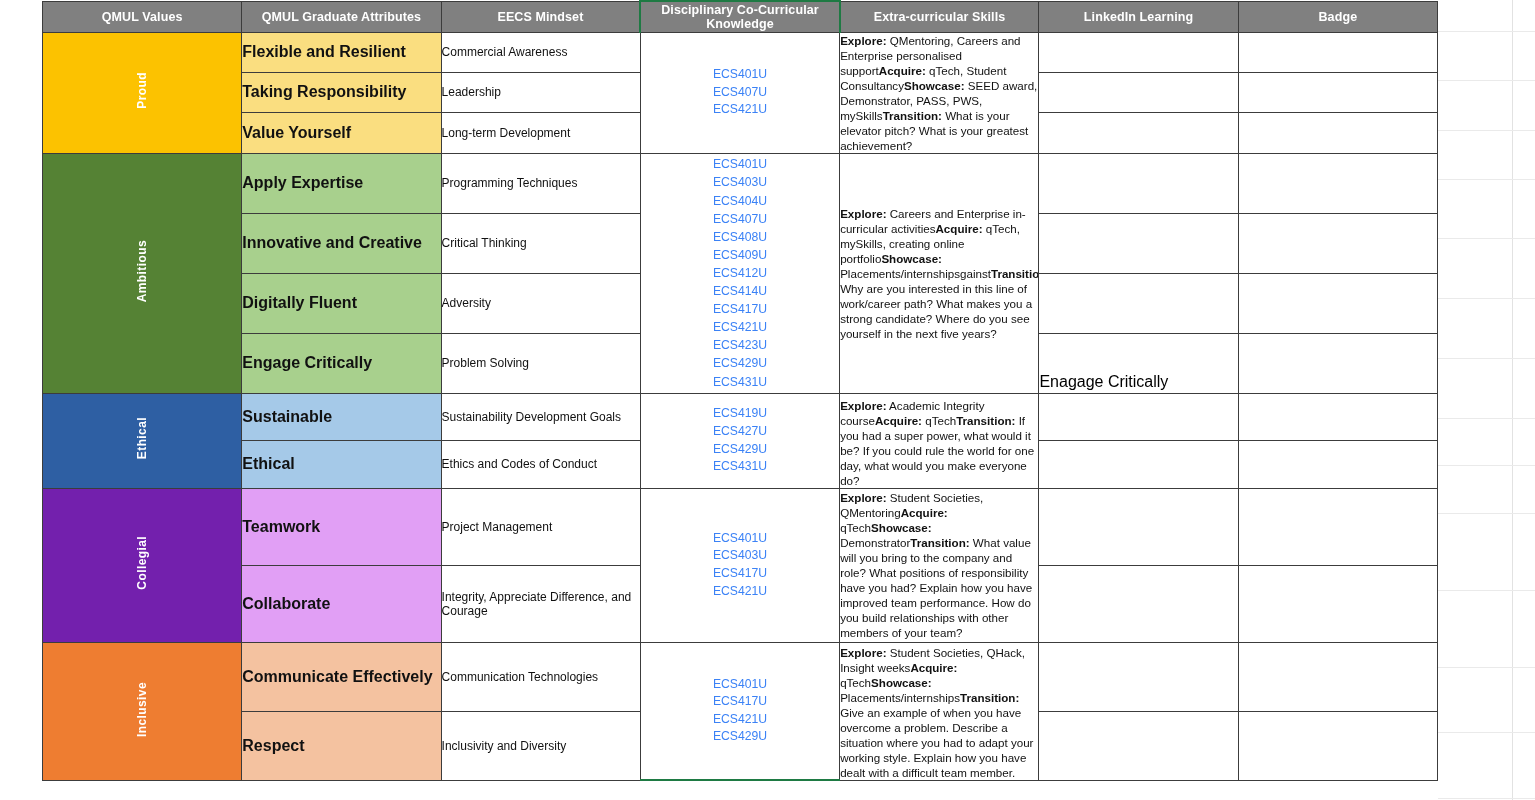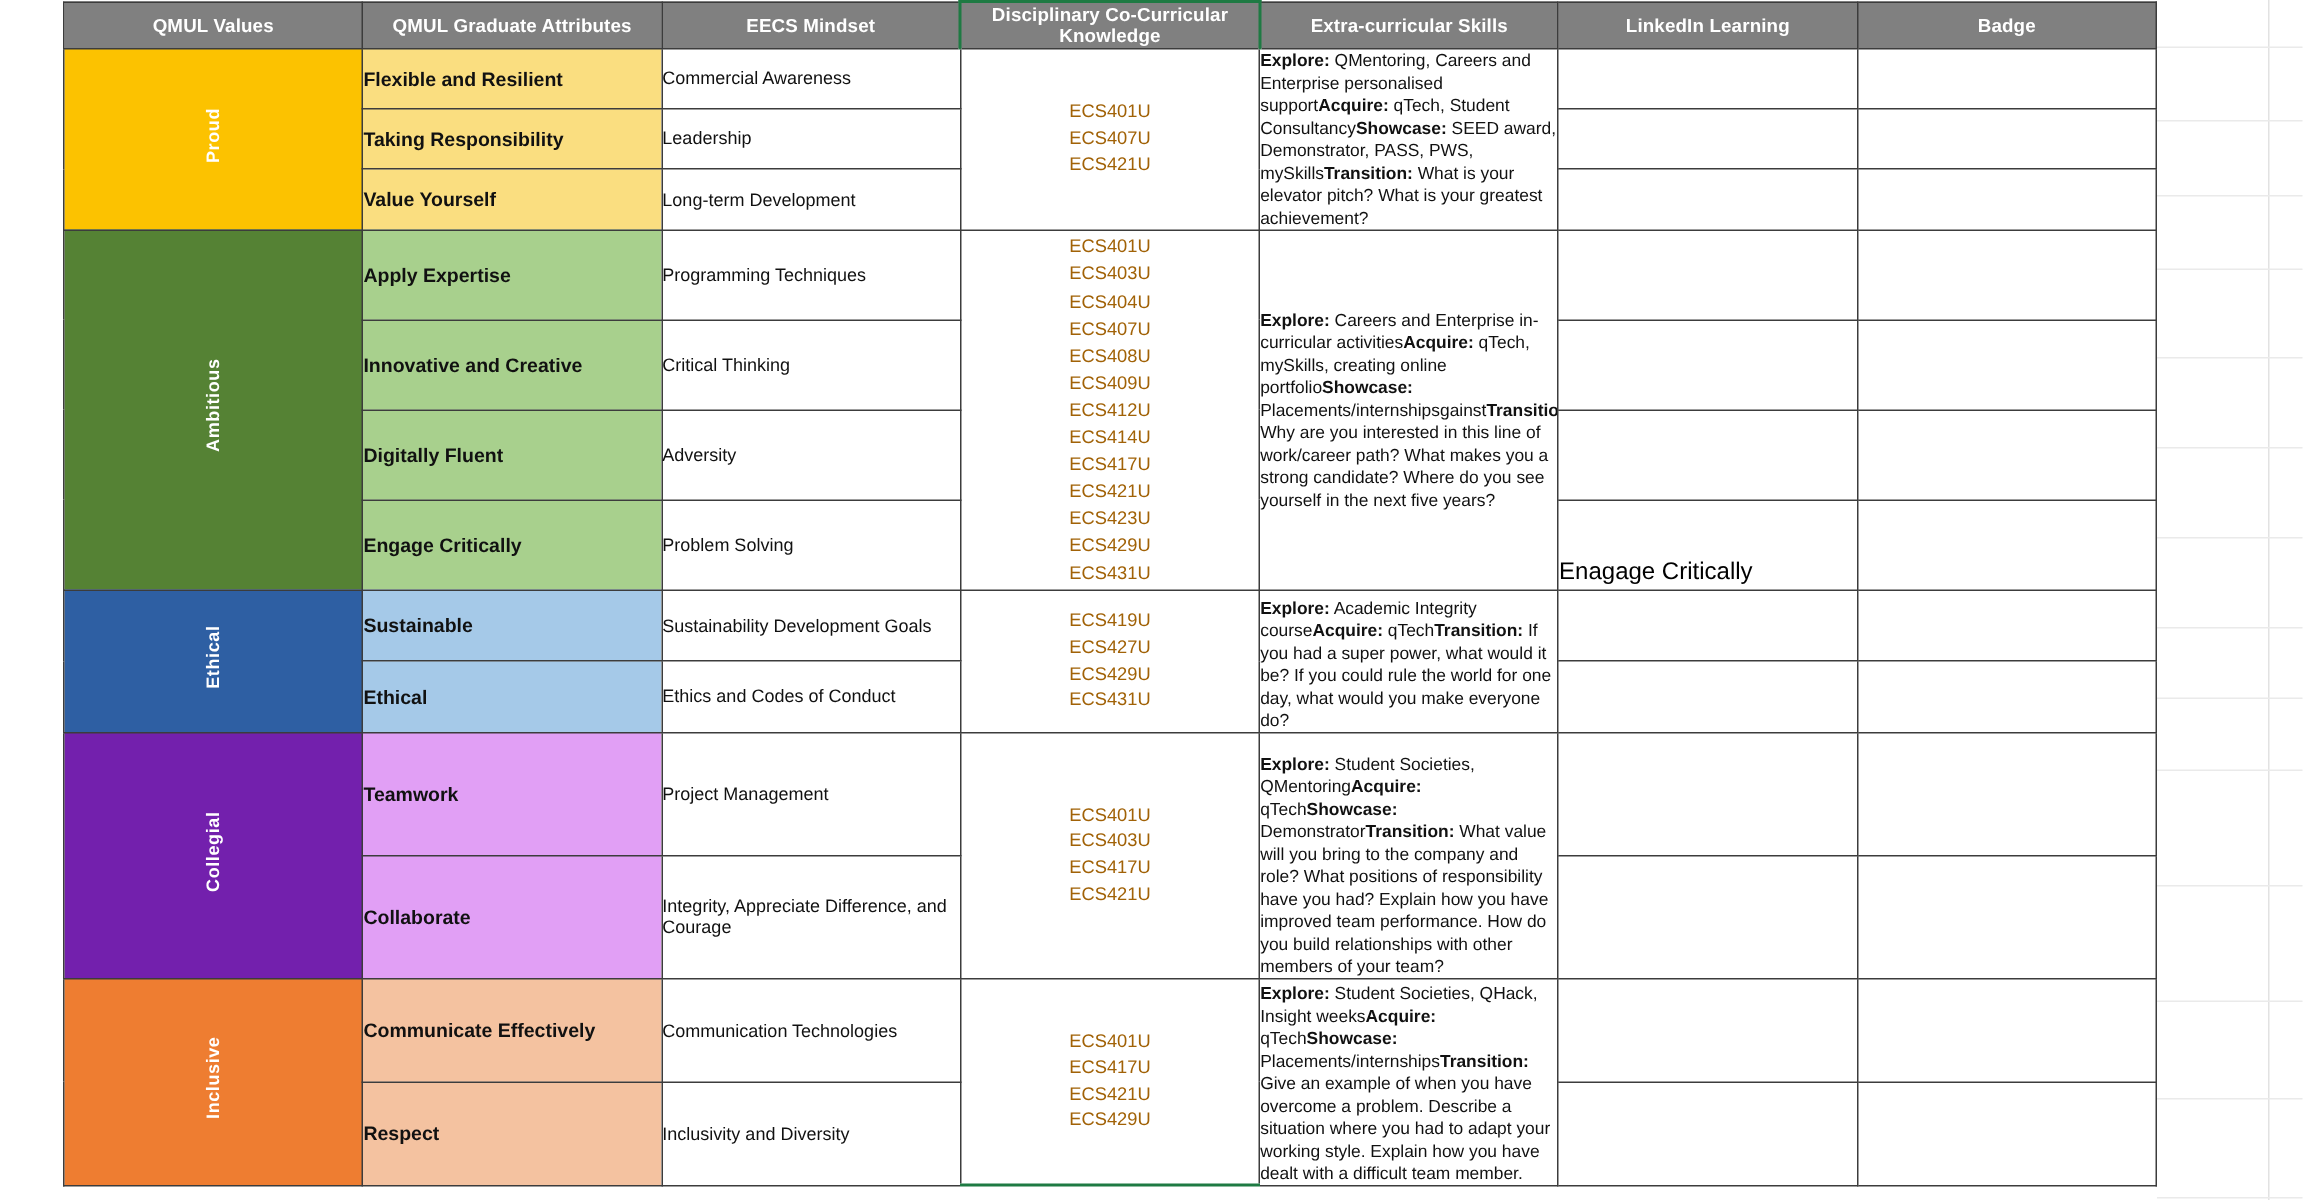--- a/index.html
+++ b/index.html
@@ -79,21 +79,21 @@
     font-weight: 700;
     font-size: 12px;
     letter-spacing: .4px;
     display: inline-block;
     line-height: 1;
   }
 
   
   td.attr-cell {
     width: 170px;
-    font-size: 13px;
+    font-size: 16px;
     font-weight: 700;
     color: #111;
     padding: 0 0 0 6px;
     border: 1px solid #444;
   }
 
   
   td.mindset-cell {
     width: 262px;
     font-size: 12px;
@@ -102,21 +102,21 @@
     background: #ffffff;
     border: 1px solid #555;
   }
 
   
   td.disc-cell {
     width: 209px;
     background: #ffffff;
     text-align: center;
     font-size: 12.2px;
-    color: #a16207;
+    color: #3b82f6;
     line-height: 17.6px;
     border-left: 2px solid #1e7a43;
     border-right: 2px solid #1e7a43;
     border-top: 1px solid #3c3c3c;
     border-bottom: 1px solid #3c3c3c;
   }
   td.disc-cell.last-disc { border-bottom: 2px solid #1e7a43; }
   td.disc-cell .code { display: block; }
 
   
@@ -328,21 +328,21 @@
           <span class="vert">Collegial</span>
         </td>
         <td class="attr-cell a-collegial" style="height:77px">Teamwork</td>
         <td class="mindset-cell">Project Management</td>
         <td class="disc-cell" rowspan="2">
           <span class="code">ECS401U</span>
           <span class="code">ECS403U</span>
           <span class="code">ECS417U</span>
           <span class="code">ECS421U</span>
         </td>
-        <td class="extra-cell" rowspan="2" style="vertical-align:top;padding-top:13px">
+        <td class="extra-cell" rowspan="2" style="vertical-align:top;padding-top:1px">
           <p><span class="lbl">Explore:</span><span> Student Societies, QMentoring</span><span class="lbl">Acquire:</span><span> qTech</span><span class="lbl">Showcase:</span><span> Demonstrator</span><span class="lbl">Transition:</span><span> What value will you bring to the company and role? What positions of responsibility have you had? Explain how you have improved team performance. How do you build relationships with other members of your team?</span></p>
         </td>
         <td class="li-cell"></td>
         <td class="badge-cell"></td>
       </tr>
       <tr>
         <td class="attr-cell a-collegial" style="height:77px">Collaborate</td>
         <td class="mindset-cell">Integrity, Appreciate Difference, and Courage</td>
         <td class="li-cell"></td>
         <td class="badge-cell"></td>

